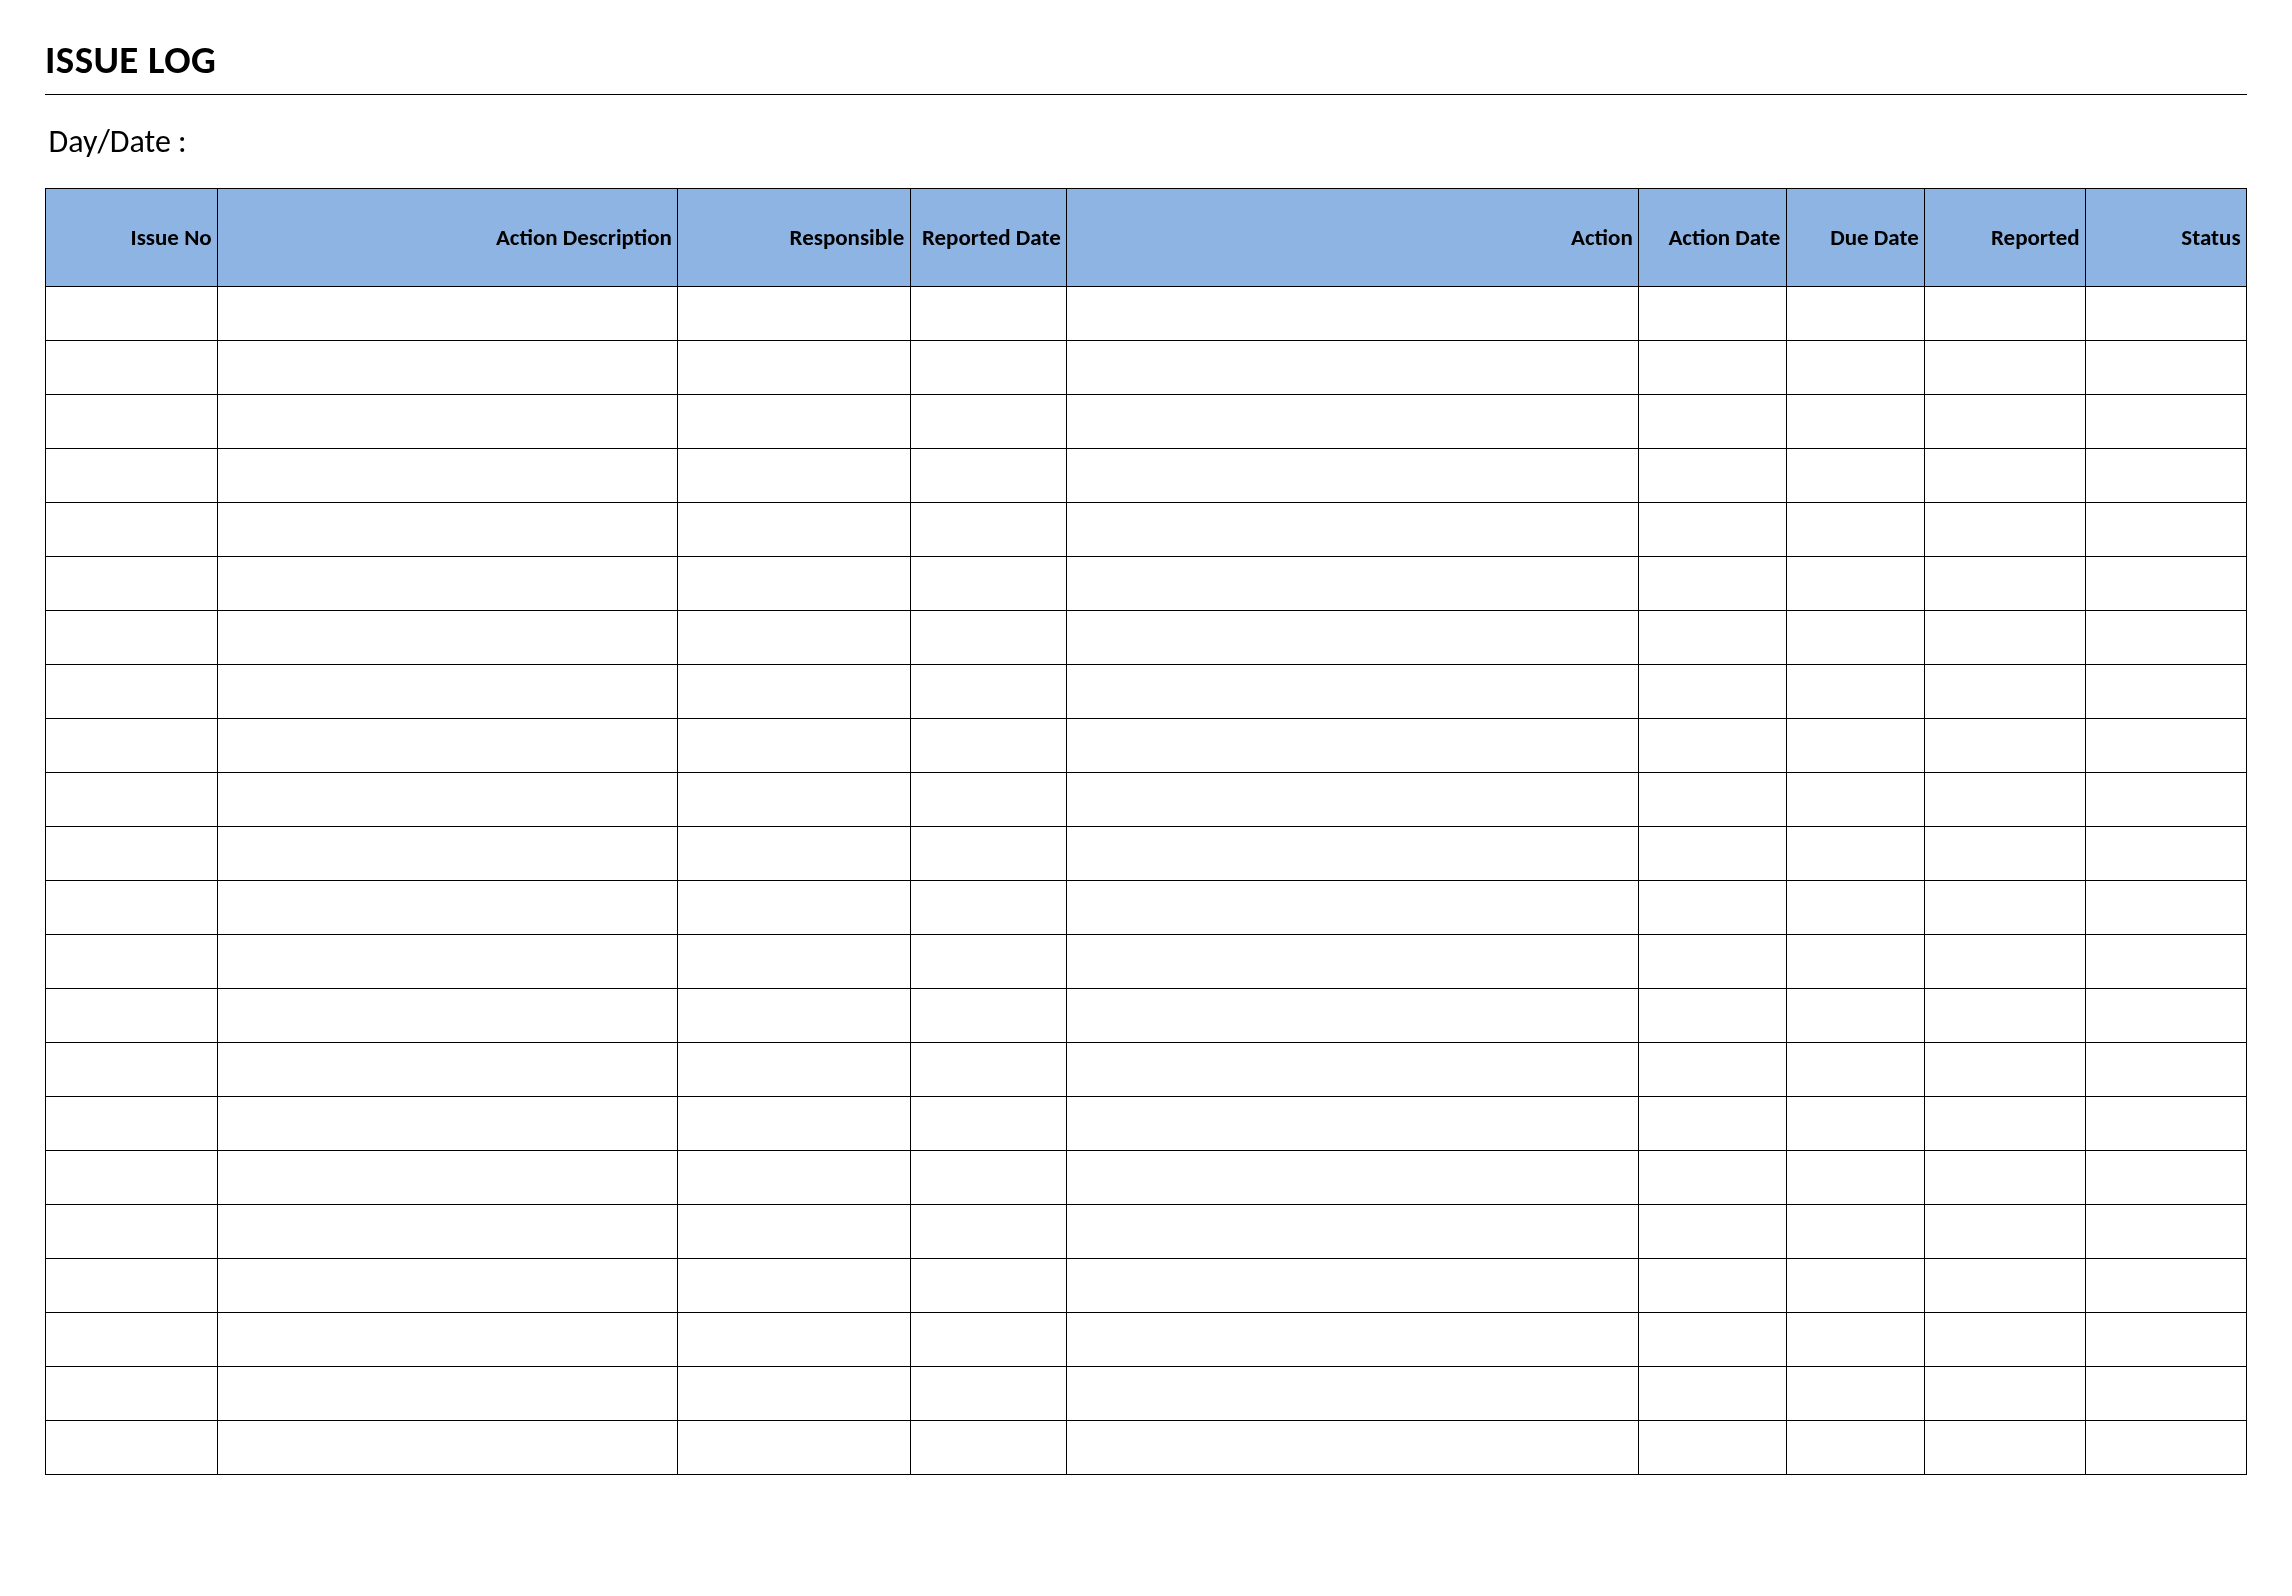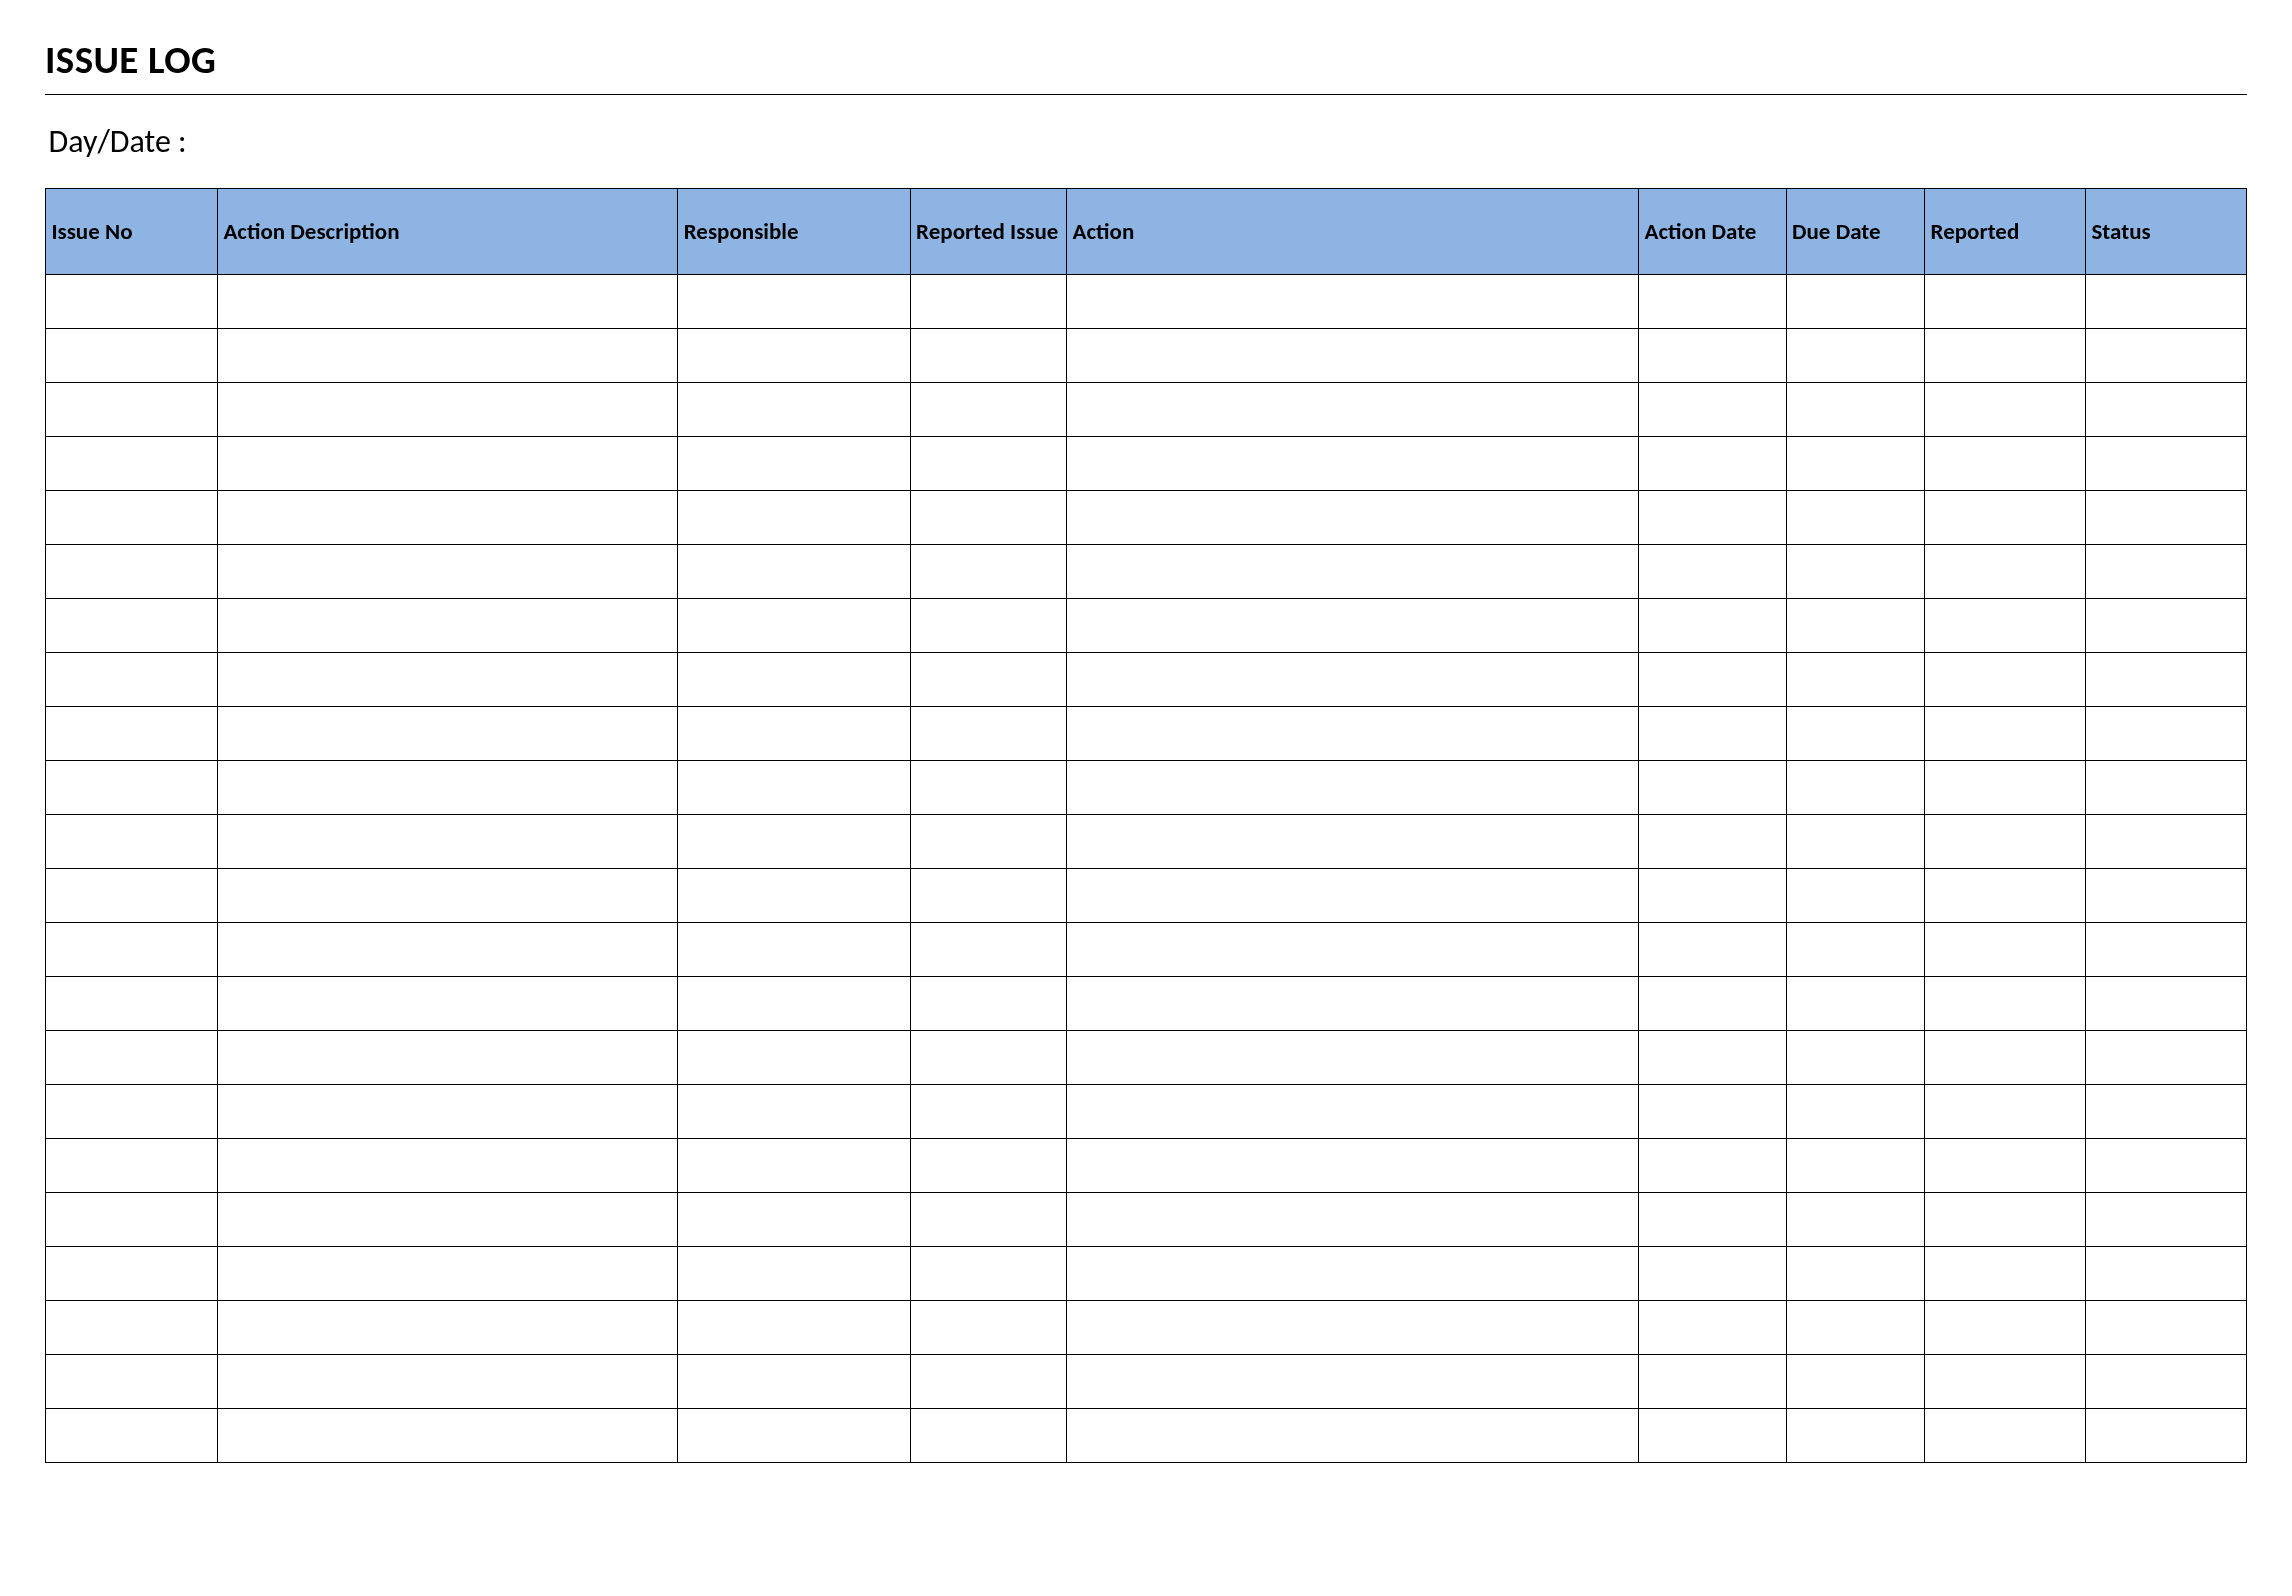--- a/index.html
+++ b/index.html
@@ -34,23 +34,23 @@
     border: 0.9px solid #000;
     padding: 0;
     height: 54px;
     box-sizing: border-box;
     vertical-align: middle;
   }
   table.issue-log th {
     background: #8eb4e3;
     font-weight: 700;
     font-size: 23px;
-    text-align: left;
+    text-align: right;
     line-height: 1.15;
-    height: 86px;
+    height: 98px;
     padding: 3.6px 5.4px;
   }
   
   .col-issue-no     { width: 7.7%; }
   .col-description  { width: 20.6%; }
   .col-responsible  { width: 10.4%; }
   .col-reported     { width: 7.0%; }
   .col-action       { width: 25.6%; }
   .col-action-date  { width: 6.6%; }
   .col-due-date     { width: 6.2%; }
@@ -75,21 +75,21 @@
     <col class="col-action-date">
     <col class="col-due-date">
     <col class="col-priority">
     <col class="col-status">
   </colgroup>
   <thead>
     <tr>
       <th>Issue No</th>
       <th>Action Description</th>
       <th>Responsible</th>
-      <th>Reported Issue</th>
+      <th>Reported Date</th>
       <th>Action</th>
       <th>Action Date</th>
       <th>Due Date</th>
       <th>Reported</th>
       <th>Status</th>
     </tr>
   </thead>
   <tbody id="issue-log-body">
       <tr>
         <td></td>

